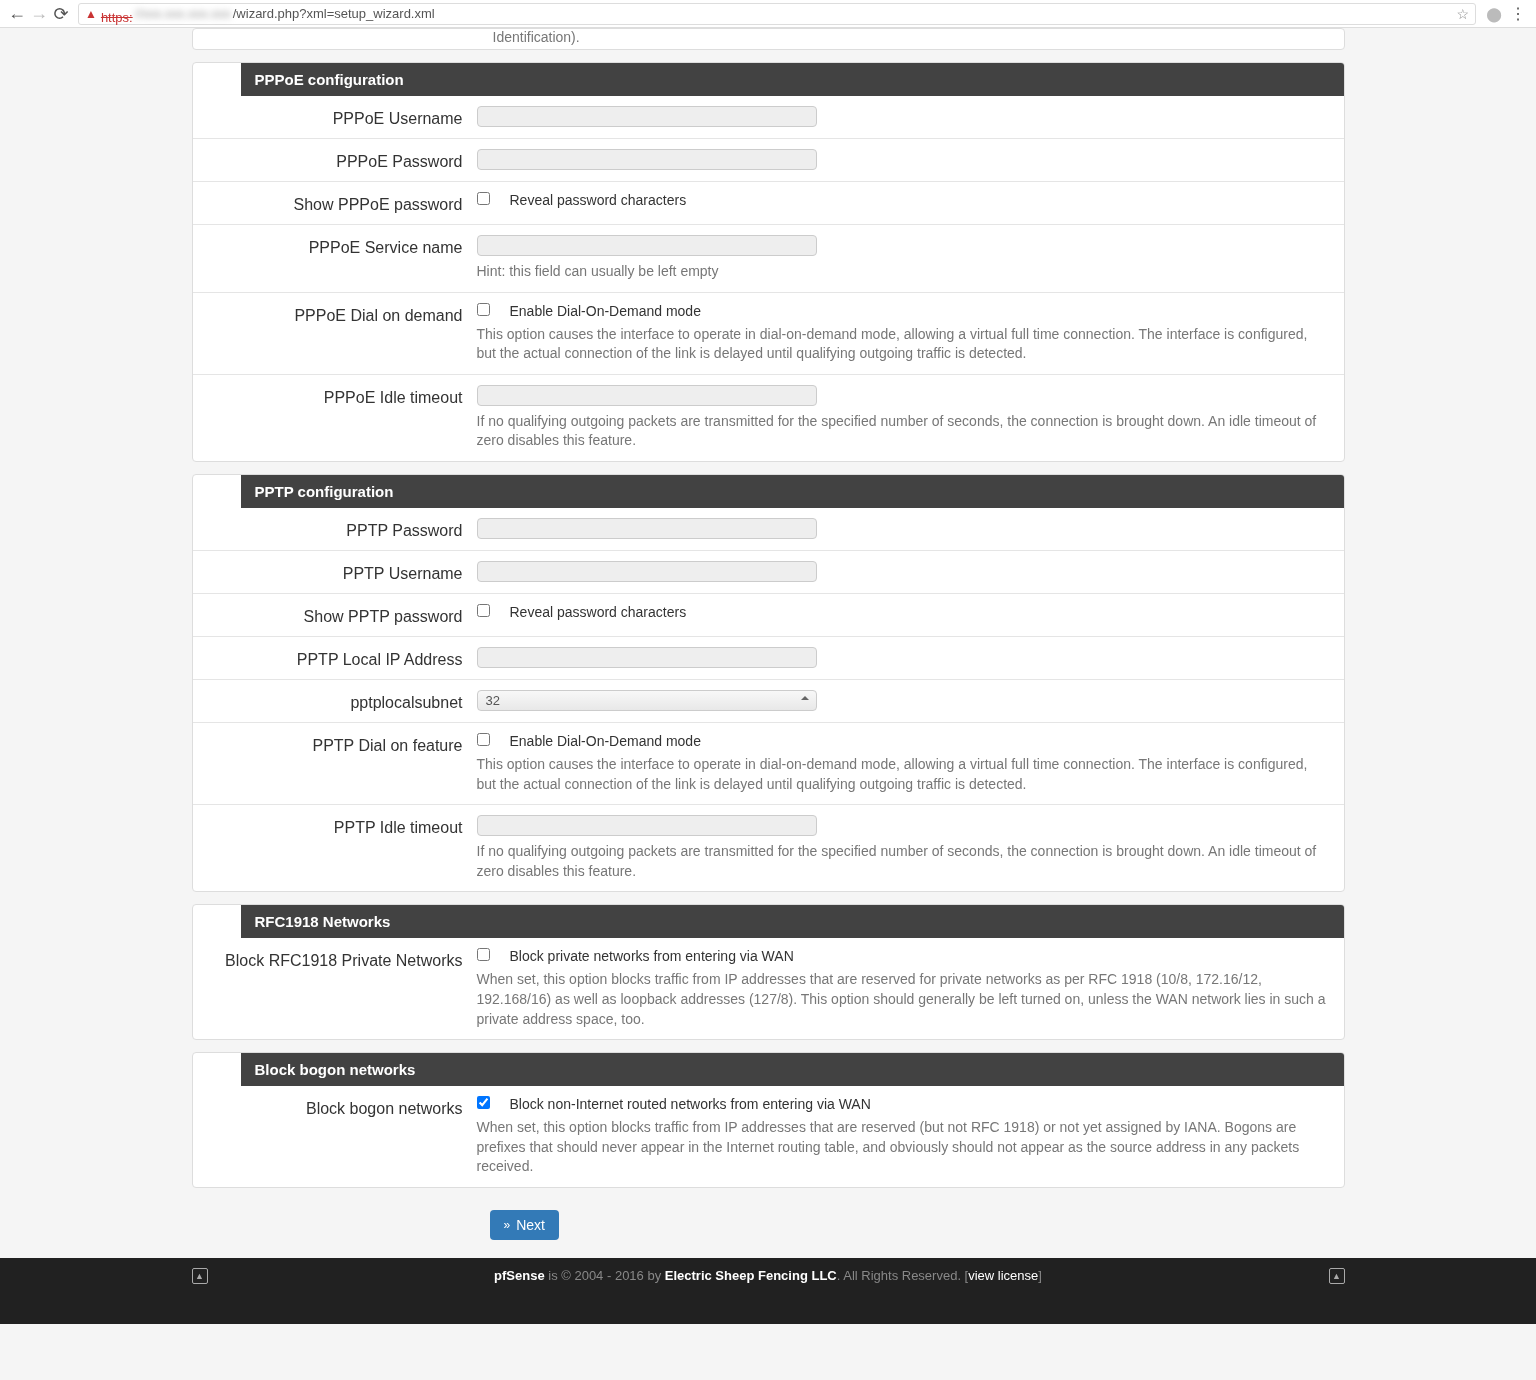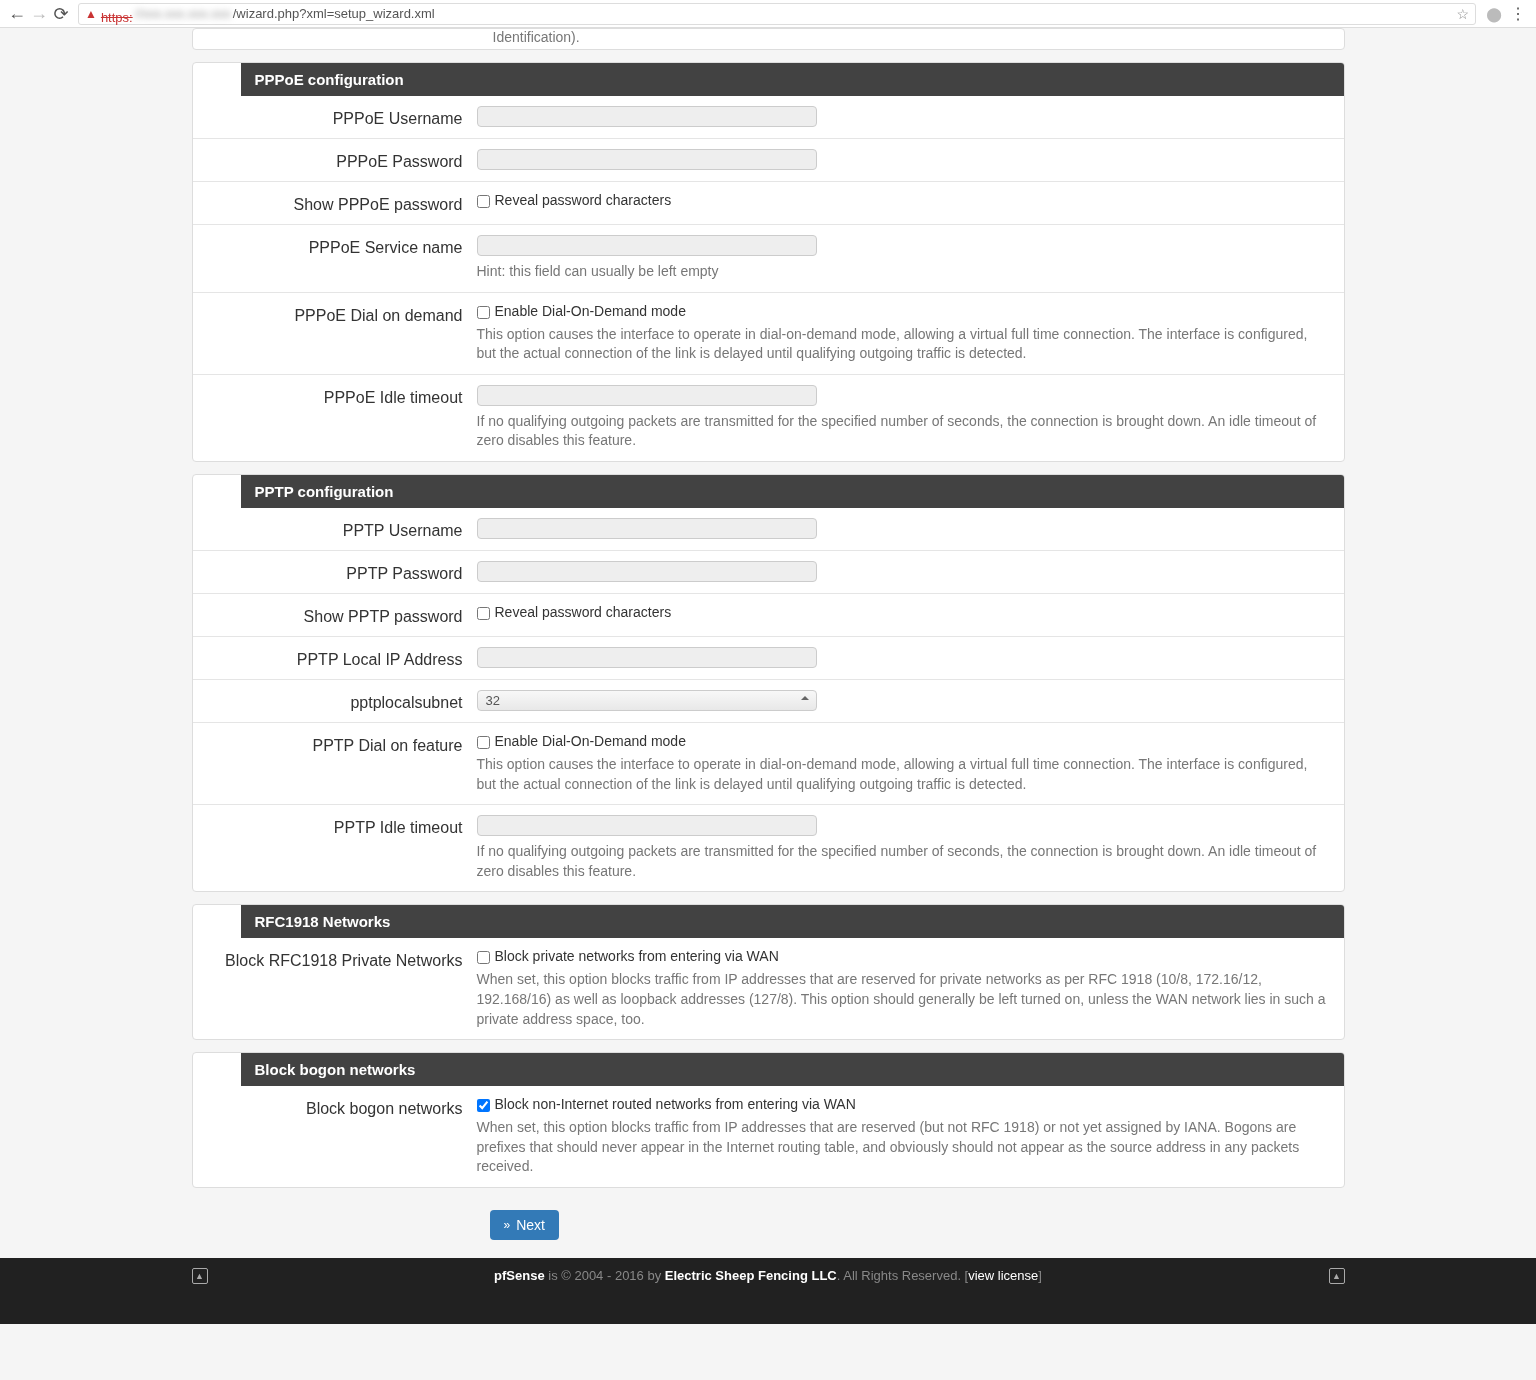--- a/index.html
+++ b/index.html
@@ -78,21 +78,21 @@
   border-right: 4px solid transparent;
   border-bottom: 4px solid #666;
 }
 .select-wrap::before {
   content: ""; position: absolute; right: 8px; top: 16px;
   width: 0; height: 0;
   border-left: 4px solid transparent;
   border-right: 4px solid transparent;
   border-top: 4px solid #666;
 }
-.chk-line { display: flex; align-items: flex-end; gap: 5px; color: #333; font-size: 14px;}
+.chk-line { display: flex; align-items: flex-start; gap: 20px; color: #333; font-size: 14px;}
 .chk-line input[type=checkbox]{ width: 13px; height: 13px; }
 .help-text { color: #777; font-size: 14px; margin-top: 6px; line-height: 1.4; }
 .btn-next {
   display: inline-flex; align-items: center;
   background: #337ab7; color: #fff;
   border-radius: 4px; padding: 7px 14px;
   font-size: 14px; border: none; cursor: pointer;
 }
 .btn-next .chev { margin-right: 6px; font-size: 12px; }
 .btn-row { padding: 10px 14px 18px 298px; }
@@ -185,27 +185,27 @@
         <input class="text-input" style="">
         <div class="help-text">If no qualifying outgoing packets are transmitted for the specified number of seconds, the connection is brought down. An idle timeout of zero disables this feature.</div>
       </div>
     </div>
   </div>
 
   <div class="panel">
     <div class="section-hdr">PPTP configuration</div>
 
     <div class="form-row">
+      <div class="form-label">PPTP Password</div>
+      <div class="form-ctrl"><input type="password" class="text-input" style=""></div>
+    </div>
+
+    <div class="form-row">
       <div class="form-label">PPTP Username</div>
       <div class="form-ctrl"><input class="text-input" style=""></div>
-    </div>
-
-    <div class="form-row">
-      <div class="form-label">PPTP Password</div>
-      <div class="form-ctrl"><input type="password" class="text-input" style=""></div>
     </div>
 
     <div class="form-row">
       <div class="form-label">Show PPTP password</div>
       <div class="form-ctrl">
         <label class="chk-line">
           <input type="checkbox" style="">
           <span>Reveal password characters</span>
         </label>
       </div>

